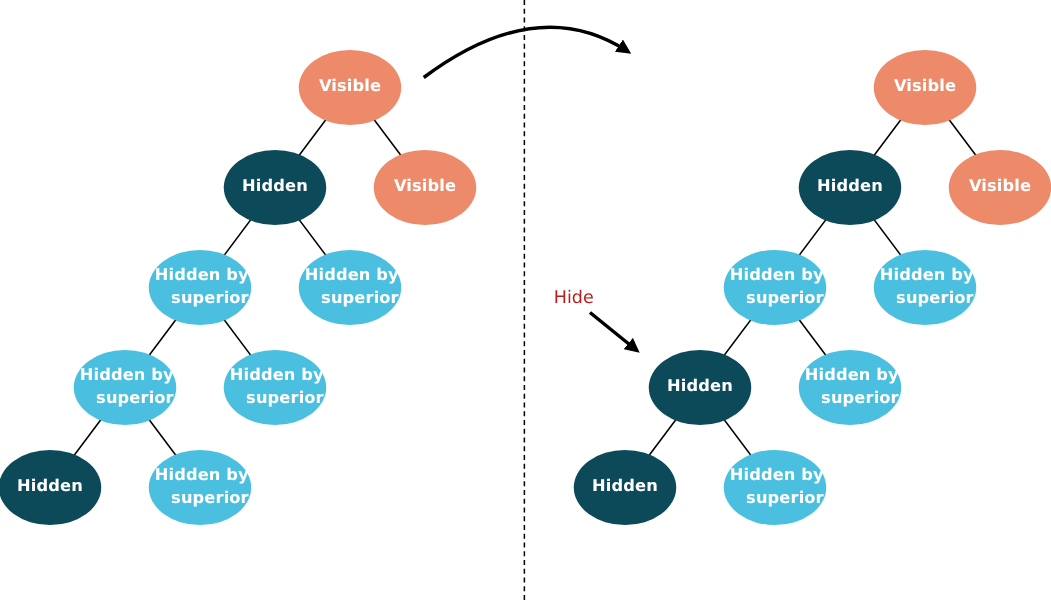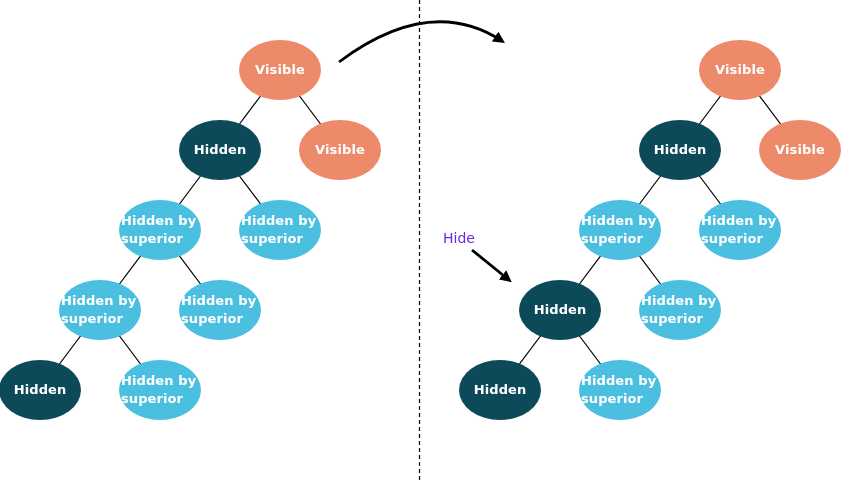--- a/index.html
+++ b/index.html
@@ -4,27 +4,27 @@
 <style>
   html,body{margin:0;padding:0;background:#ffffff;}
   .canvas{
     position:relative;width:841px;height:482px;overflow:hidden;background:#ffffff;
     font-family:"DejaVu Sans","Liberation Sans",sans-serif;
   }
   #edge-layer{position:absolute;left:0;top:0;width:841px;height:482px;z-index:1;}
   .node{
     position:absolute;width:82px;height:60px;border-radius:50%;
     display:flex;align-items:center;justify-content:center;
-    text-align:left;color:#ffffff;font-size:13px;font-weight:600;
+    text-align:right;color:#ffffff;font-size:13px;font-weight:600;
     line-height:1.42;z-index:2;padding:0 2px;box-sizing:border-box;
     letter-spacing:0.1px;
   }
   .hide-label{
     position:absolute;left:443px;top:230px;z-index:3;
-    font-size:14px;font-weight:500;color:#6d28d9;
+    font-size:14px;font-weight:500;color:#b91c1c;
   }
 </style>
 </head>
 <body>
 
 <div class="canvas">
 
   <svg id="edge-layer" width="841" height="482" viewBox="0 0 841 482" xmlns="http://www.w3.org/2000/svg">
     <defs>
       <marker id="ah" viewBox="0 0 10 10" refX="7" refY="5" markerWidth="4.2" markerHeight="4.2" orient="auto">

